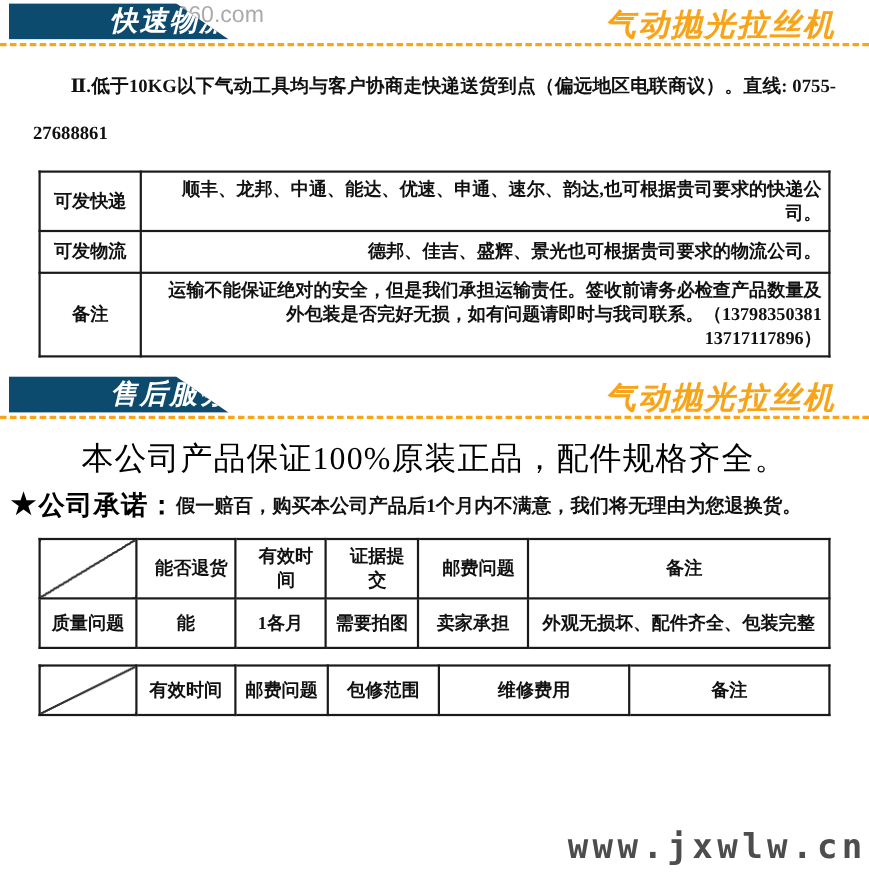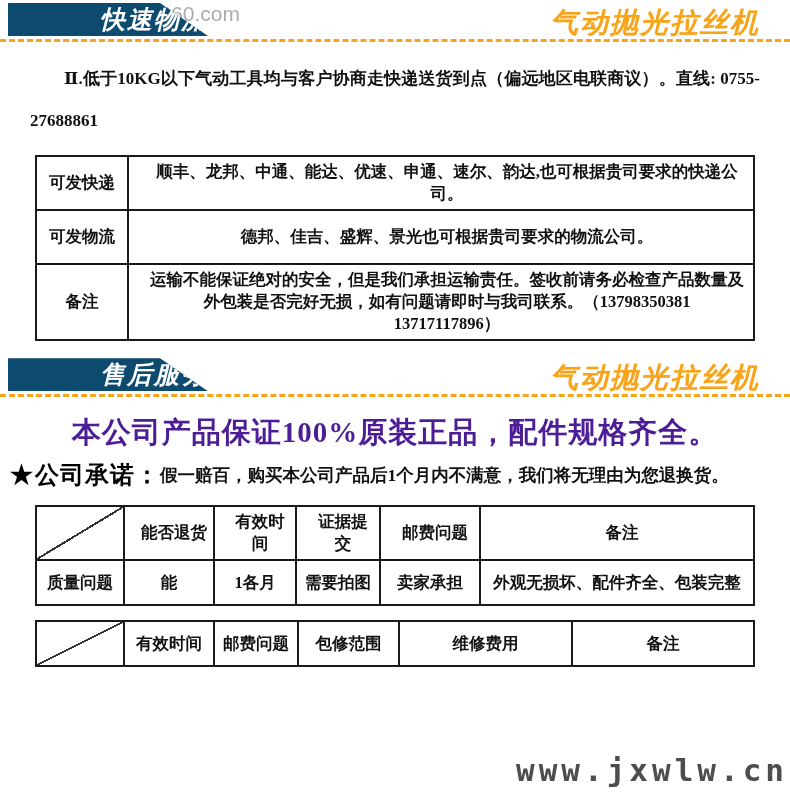--- a/index.html
+++ b/index.html
@@ -42,36 +42,36 @@
     line-height: 2.45; text-indent: 2em; text-align: justify;
   }
 
   
   table { border-collapse: collapse; width: 720px; margin: 14px auto 0 auto; }
   td, th {
     border: 2px solid #1A1A1A; color: #111;
     font-size: 16.5px; font-weight: bold; text-align: center;
     padding: 4px 6px; background: #fff;
   }
-  .logistics-table td.cell-content { text-align: center; padding-left: 18px; }
-  .logistics-table tr.r-short td { height: 54px; }
+  .logistics-table td.cell-content { text-align: right; padding-left: 18px; }
+  .logistics-table tr.r-short td { height: 38px; }
   .logistics-table tr.r-tall td { height: 62px; }
   .diag {
     background-image: linear-gradient(to bottom right,
       transparent calc(50% - 1px), #333 calc(50% - 1px),
       #333 calc(50% + 1px), transparent calc(50% + 1px));
   }
   .returns-table tr.head td { height: 40px; padding-left: 16px; }
   .returns-table tr.data td { height: 45px; margin-top: 20px; }
   .service-table tr.head td { height: 45px; }
 
   
   .headline {
     margin-top: 12px; text-align: center;
-    color: #4c1d95; font-size: 29px; font-weight: bold; letter-spacing: 1px;
+    color: #000000; font-size: 29px; font-weight: normal; letter-spacing: 1px;
   }
   .promise { margin: 6px 8px 0 8px; display: flex; align-items: center; }
   .promise .star { font-size: 30px; color: #000; line-height: 1; }
   .promise .p-label { font-size: 24px; font-weight: bold; color: #000; letter-spacing: 1px; }
   .promise .p-text { font-size: 17.5px; font-weight: bold; color: #111; }
 
   
   .wm-footer {
     position: absolute; right: 2px; bottom: 8px; z-index: 3;
     color: #4D4D4D; font-size: 31px; font-weight: bold; letter-spacing: 4px;

